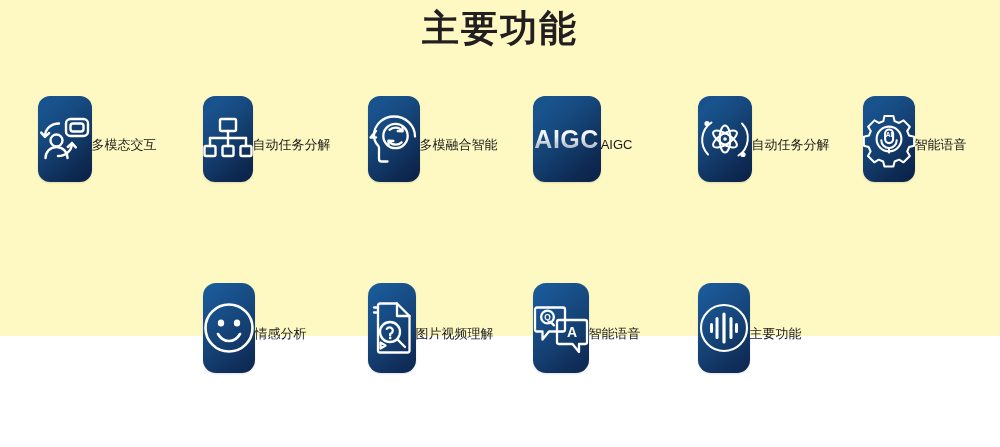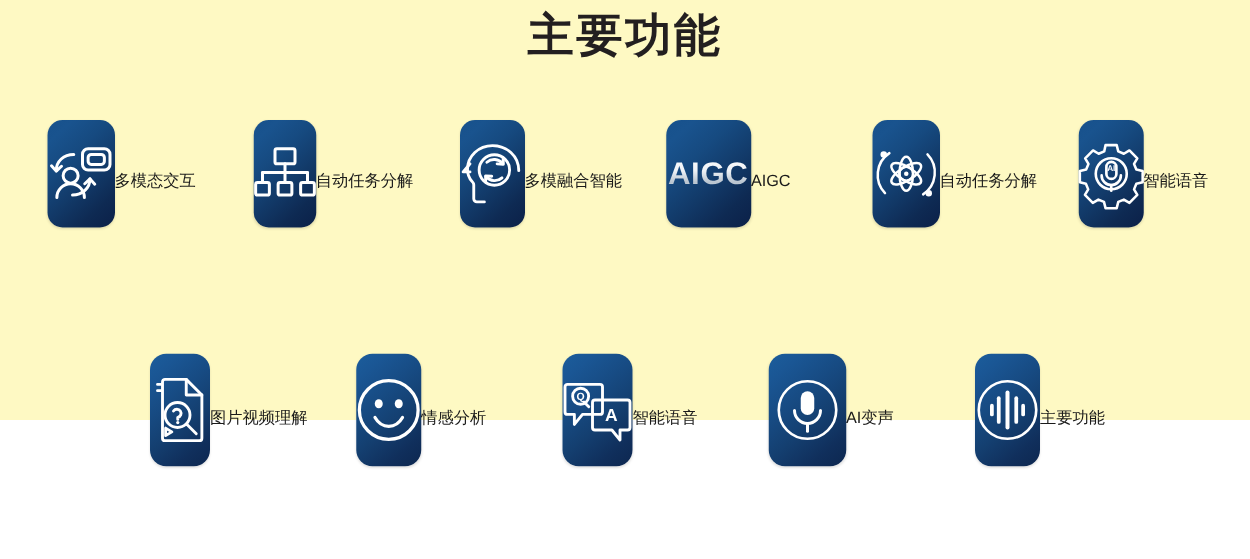--- a/index.html
+++ b/index.html
@@ -216,79 +216,66 @@
         <div class="label">智能语音</div>
       </div>
 
     </div>
 
     <div class="row row-2">
 
       <div class="cell">
         <div class="tile">
           <span>
+            <svg width="52" height="52" viewBox="0 0 52 52" fill="none" stroke="#ffffff" stroke-width="2.6" stroke-linecap="round" stroke-linejoin="round">
+              <circle cx="26" cy="26" r="23.5"></circle>
+              <ellipse cx="18" cy="21" rx="3.2" ry="3.6" fill="#ffffff" stroke="none"></ellipse>
+              <ellipse cx="34" cy="21" rx="3.2" ry="3.6" fill="#ffffff" stroke="none"></ellipse>
+              <path d="M15 32c2.6 4.6 6.6 7 11 7s8.4-2.4 11-7"></path>
+            </svg>
+          </span>
+        </div>
+        <div class="label">情感分析</div>
+      </div>
+
+      <div class="cell">
+        <div class="tile">
+          <span>
             <svg width="48" height="54" viewBox="0 0 48 54" fill="none" stroke="#ffffff" stroke-width="2.3" stroke-linecap="round" stroke-linejoin="round">
               <path d="M12 2.5h17L41.5 15v34.5a2 2 0 0 1-2 2H12a2 2 0 0 1-2-2V4.5a2 2 0 0 1 2-2z"></path>
               <path d="M29 2.5V15h12.5"></path>
               <path d="M6 6.5h3M6 11.5h3"></path>
               <circle cx="22" cy="31" r="10"></circle>
               <path d="M29.4 38.4 37 46"></path>
               <path d="M18.8 27.8a3.3 3.3 0 1 1 3.4 5.1v1.6"></path>
               <circle cx="22.2" cy="37" r="1.3" fill="#ffffff" stroke="none"></circle>
               <path d="M12.5 41.5v6l5-3z"></path>
             </svg>
           </span>
         </div>
         <div class="label">图片视频理解</div>
       </div>
 
       <div class="cell">
         <div class="tile">
           <span>
-            <svg width="52" height="52" viewBox="0 0 52 52" fill="none" stroke="#ffffff" stroke-width="2.6" stroke-linecap="round" stroke-linejoin="round">
-              <circle cx="26" cy="26" r="23.5"></circle>
-              <ellipse cx="18" cy="21" rx="3.2" ry="3.6" fill="#ffffff" stroke="none"></ellipse>
-              <ellipse cx="34" cy="21" rx="3.2" ry="3.6" fill="#ffffff" stroke="none"></ellipse>
-              <path d="M15 32c2.6 4.6 6.6 7 11 7s8.4-2.4 11-7"></path>
-            </svg>
-          </span>
-        </div>
-        <div class="label">情感分析</div>
-      </div>
-
-      <div class="cell">
-        <div class="tile">
-          <span>
             <svg width="56" height="52" viewBox="0 0 56 52" fill="none" stroke="#ffffff" stroke-width="2.3" stroke-linecap="round" stroke-linejoin="round">
               <path d="M4 5.5h26a2 2 0 0 1 2 2v20a2 2 0 0 1-2 2H16l-6.5 8v-8H4a2 2 0 0 1-2-2v-20a2 2 0 0 1 2-2z"></path>
               <circle cx="14.5" cy="15" r="6.4"></circle>
               <path d="M17.2 19.6 21 23.4"></path>
               <text x="14.5" y="18" font-family="Liberation Sans, sans-serif" font-size="8.4" font-weight="700" fill="#ffffff" stroke="none" text-anchor="middle">Q</text>
               <path d="M26 18h26a2 2 0 0 1 2 2v20a2 2 0 0 1-2 2h-6v8l-6.5-8H26a2 2 0 0 1-2-2V20a2 2 0 0 1 2-2z"></path>
               <text x="39" y="35" font-family="Liberation Sans, sans-serif" font-size="14" font-weight="700" fill="#ffffff" stroke="none" text-anchor="middle">A</text>
             </svg>
           </span>
         </div>
         <div class="label">智能语音</div>
       </div>
 
 
-      <div class="cell">
-        <div class="tile">
-          <span>
-            <svg width="52" height="52" viewBox="0 0 52 52" fill="none" stroke="#ffffff" stroke-width="2.1" stroke-linecap="round" stroke-linejoin="round">
-              <circle cx="26" cy="26" r="23"></circle>
-              <rect x="20.6" y="11" width="10.8" height="19" rx="5.4" fill="#ffffff" stroke="none"></rect>
-              <path d="M15.6 26.4c0 5.7 4.7 10.3 10.4 10.3s10.4-4.6 10.4-10.3" stroke-width="2.4"></path>
-              <path d="M26 36.8V43" stroke-width="2.4"></path>
-            </svg>
-          </span>
-        </div>
-        <div class="label">AI变声</div>
-      </div>
 
       <div class="cell">
         <div class="tile">
           <span>
             <svg width="52" height="52" viewBox="0 0 52 52" fill="none" stroke="#ffffff" stroke-width="2.1" stroke-linecap="round" stroke-linejoin="round">
               <circle cx="26" cy="26" r="23"></circle>
               <path d="M13.5 22.5v7" stroke-width="3"></path>
               <path d="M19 16.5v19" stroke-width="3"></path>
               <path d="M26 12v28" stroke-width="3.2"></path>
               <path d="M33 16.5v19" stroke-width="3"></path>

